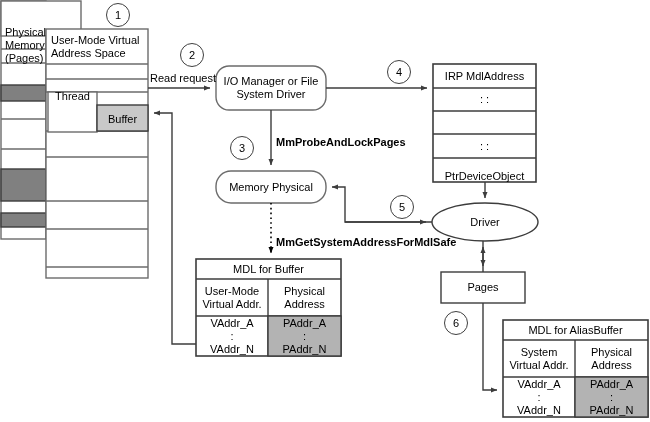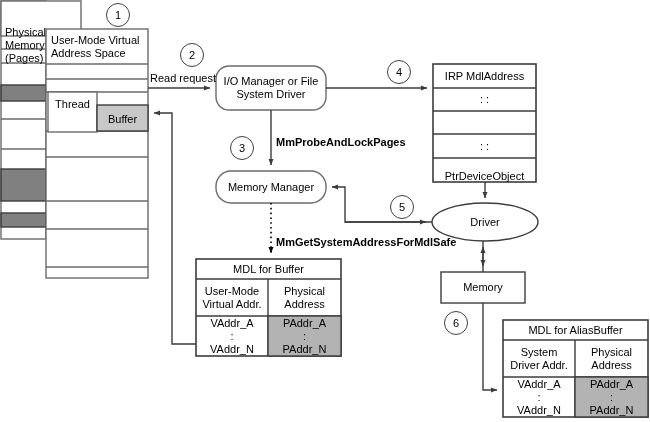--- a/index.html
+++ b/index.html
@@ -186,32 +186,32 @@
       <path d="M196,344 L172,344 L172,113 L154,113" fill="none" stroke="#3c3c3c" stroke-width="1.4" marker-end="url(#arrow)"></path>
     </g>
   </svg>
 
   <div class="ctr left" style="left:5px; top:4px; width:74px; height:28px; justify-content:flex-start; text-align:left;margin-top:27px;">Physical Memory
 (Pages)</div>
 
   <div class="ctr left" style="left:51px; top:33px; width:96px; height:28px; justify-content:flex-start; text-align:left;">User-Mode Virtual
 Address Space</div>
 
-  <div class="ctr" style="left:48px; top:92px; width:49px; height:24px;">Thread</div>
+  <div class="ctr" style="left:48px; top:84px; width:49px; height:24px;">Thread</div>
 
   <div class="ctr" style="left:97px; top:105px; width:51px; height:29px;border-radius:6px;">Buffer</div>
 
   <div class="ctr" style="left:216px; top:66px; width:110px; height:44px;">I/O Manager or File
 System Driver</div>
 
-  <div class="ctr" style="left:216px; top:171px; width:110px; height:32px;">Memory Manager</div>
+  <div class="ctr" style="left:216px; top:171px; width:110px; height:32px;">Memory Physical</div>
 
   <div class="ctr" style="left:432px; top:203px; width:106px; height:38px;text-align:right;">Driver</div>
 
-  <div class="ctr" style="left:441px; top:272px; width:84px; height:31px;">Memory</div>
+  <div class="ctr" style="left:441px; top:272px; width:84px; height:31px;">Pages</div>
 
   <div class="lbl left" style="left:150px; top:72px;">Read request</div>
 
   <div class="lbl bold left" style="left:276px; top:136px;">MmProbeAndLockPages</div>
 
   <div class="lbl bold left" style="left:276px; top:236px;">MmGetSystemAddressForMdlSafe</div>
 
   <div class="ctr" style="left:433px; top:64px; width:103px; height:24px;">IRP MdlAddress</div>
   <div class="ctr" style="left:433px; top:88px; width:103px; height:23px;">:            :</div>
   <div class="ctr" style="left:433px; top:134px; width:103px; height:24px;">:            :</div>
@@ -224,21 +224,21 @@
 Address</div>
   <div class="ctr" style="left:196px; top:316px; width:72px; height:40px;">VAddr_A
 :
 VAddr_N</div>
   <div class="ctr" style="left:268px; top:316px; width:73px; height:40px;">PAddr_A
 :
 PAddr_N</div>
 
   <div class="ctr" style="left:503px; top:320px; width:145px; height:20px;">MDL for AliasBuffer</div>
   <div class="ctr" style="left:503px; top:340px; width:72px; height:37px;">System
-Driver Addr.</div>
+Virtual Addr.</div>
   <div class="ctr" style="left:575px; top:340px; width:73px; height:37px;">Physical
 Address</div>
   <div class="ctr" style="left:503px; top:377px; width:72px; height:40px;">VAddr_A
 :
 VAddr_N</div>
   <div class="ctr" style="left:575px; top:377px; width:73px; height:40px;">PAddr_A
 :
 PAddr_N</div>
 
   <div class="num" style="left:106px; top:3px;">1</div>

